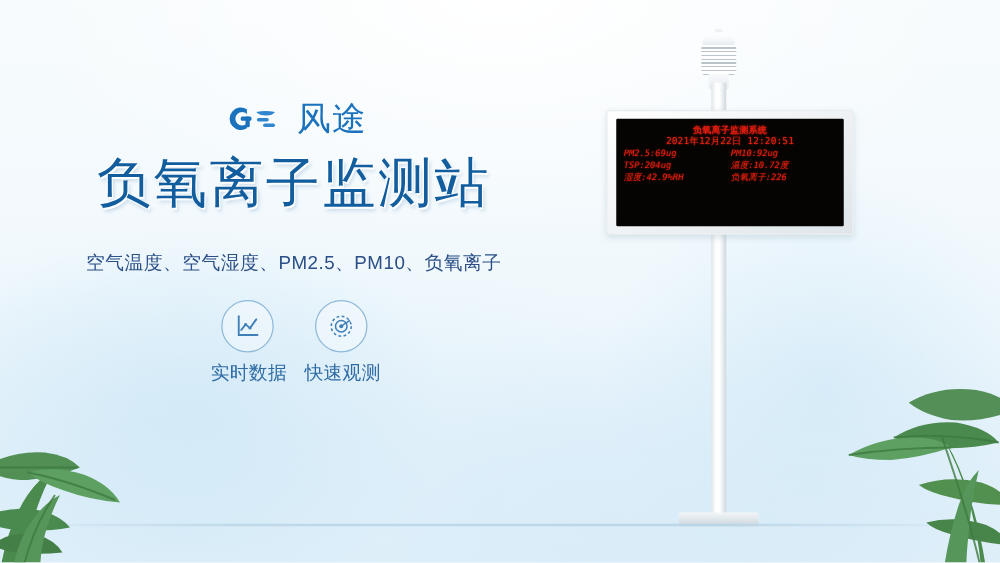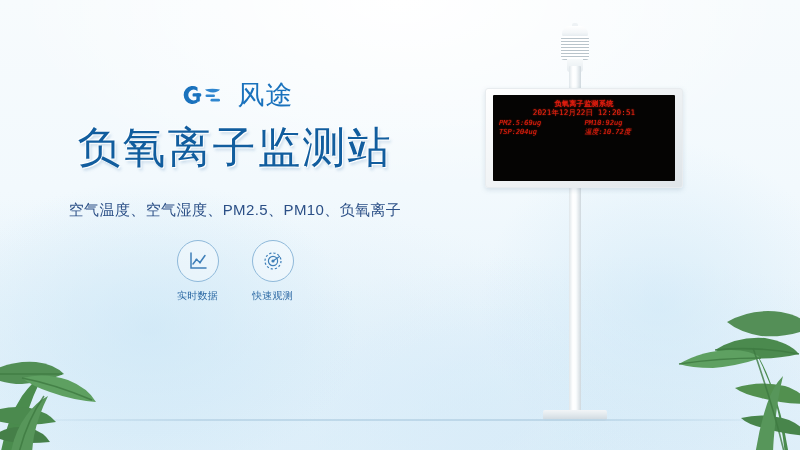--- a/index.html
+++ b/index.html
@@ -112,21 +112,21 @@
     margin: 0 auto;
     border: 1.5px solid #8fb9da;
     border-radius: 50%;
     display: flex;
     align-items: center;
     justify-content: center;
     background: rgba(255,255,255,.35);
   }
   .feature .flabel {
     margin-top: 7px;
-    font-size: 10px;
+    font-size: 15px;
     color: #2f6ba5;
     letter-spacing: .3px;
     white-space: nowrap;
   }
 
   
   #device { position: absolute; left: 0; top: 0; width: 800px; height: 450px; pointer-events: none; }
   #device > * { pointer-events: auto; }
 
   
@@ -323,20 +323,24 @@
         <div class="led-row">
           <span class="led-cell c1">PM2.5:69ug</span>
           <span class="led-cell c2">PM10:92ug</span>
         </div>
 
         <div class="led-row">
           <span class="led-cell c1">TSP:204ug</span>
           <span class="led-cell c2">温度:10.72度</span>
         </div>
 
+        <div class="led-row">
+          <span class="led-cell c1">湿度:42.9%RH</span>
+          <span class="led-cell c2">负氧离子:226</span>
+        </div>
 
       </div>
     </div>
 
     <div id="pole-base"></div>
     <div id="ground-line"></div>
   </div>
 
   <svg class="plant" id="plant-left" viewBox="0 0 150 145">
     <g fill="#5d9a5f">

